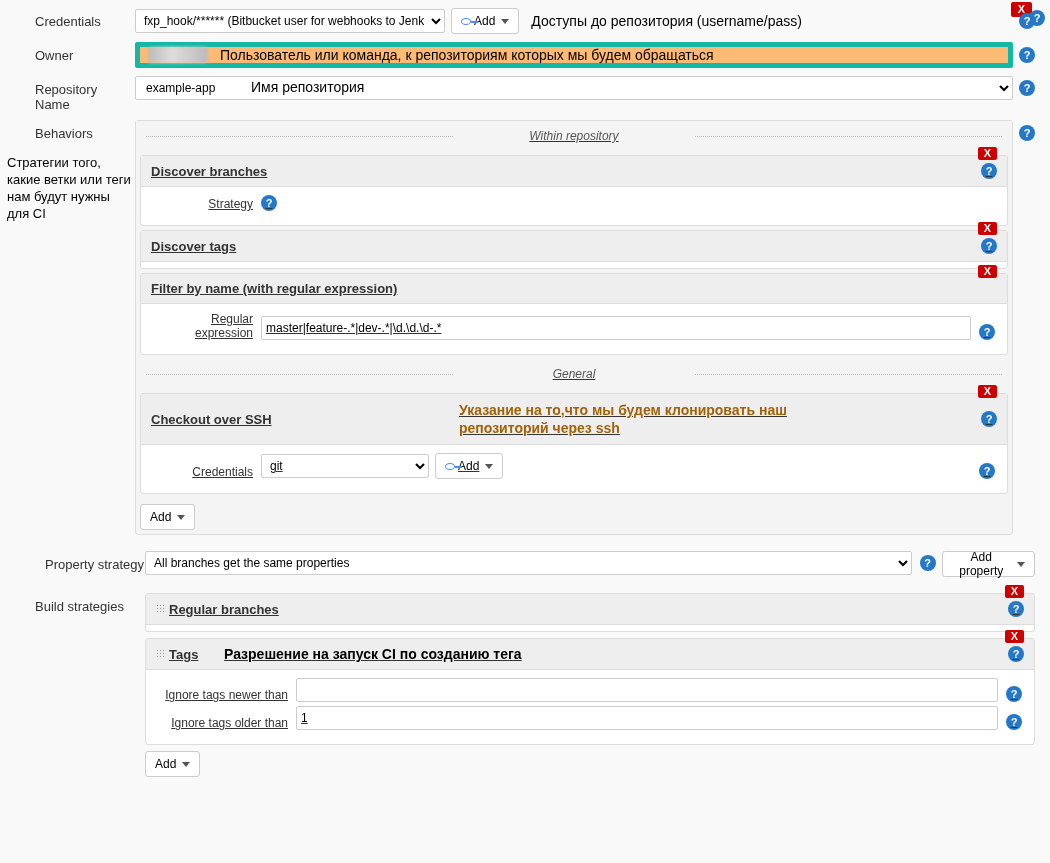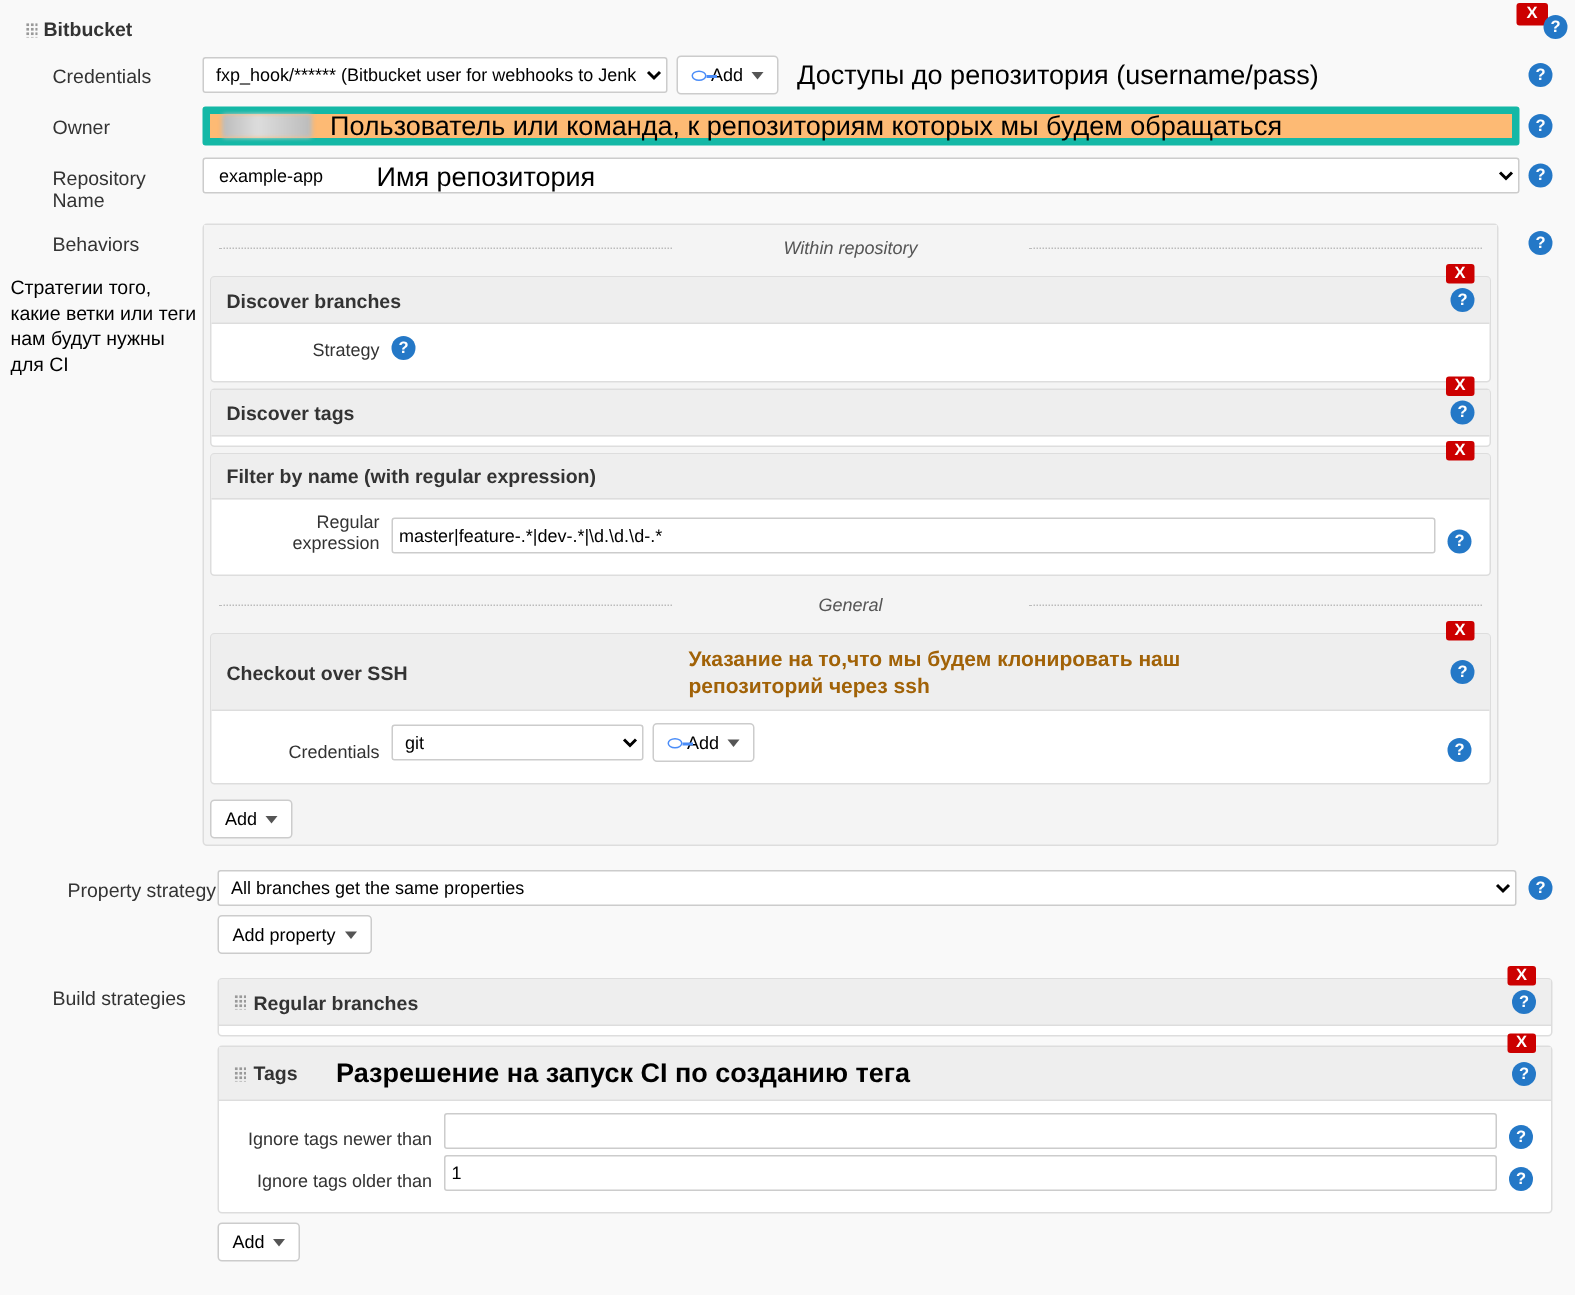--- a/index.html
+++ b/index.html
@@ -120,21 +120,21 @@
   .key-icon::after{
     content:'';position:absolute;left:9px;top:2px;width:7px;height:2px;background:#4b8df8;
   }
   .caret {
     display:inline-block;width:0;height:0;
     border-left:4px solid transparent;border-right:4px solid transparent;
     border-top:5px solid #555;
     margin-left:3px;
   }
   .annot {
-    font-size: 18px;
+    font-size: 14px;
     color: #000;
     margin-left: 6px;
   }
   .behaviors-side {
     width:130px;
     padding-left:30px;
     padding-top:6px;
     font-size:13px;
     flex-shrink:0;
   }
@@ -228,43 +228,39 @@
     display:inline-block;
     width:60px;height:16px;
     background: linear-gradient(90deg,#bbb 0%, #ddd 40%, #bbb 100%);
     filter: blur(1.5px);
     border-radius:2px;
     margin-left:4px;margin-right:6px;
     flex-shrink:0;
   }
   .hr { height:8px; }
   .flex1{flex:1;}
-  .cblock{display:flex;gap:16px;align-items:flex-start;flex:1;}
+  .cblock{display:flex;gap:2px;align-items:flex-start;flex:1;text-decoration:underline;}
   .annot-side{
     max-width:360px;
     font-size:14px;
     line-height:1.3;
     color:#a16207;
     margin-left:8px;
   }
 </style>
 </head>
 <body>
 
 <div class="page">
 
   <div class="top-close">
     <span>X</span>
   </div>
   <span class="help top-help">?</span>
 
-  <div class="section-title">
-    <span class="grip"></span>
-    <span>Bitbucket</span>
-  </div>
 
   <div class="row">
     <div class="label-col">Credentials</div>
     <div class="content-col">
       <select class="select-cred">
         <option>fxp_hook/****** (Bitbucket user for webhooks to Jenkins)</option>
       </select>
       <button class="btn">
         <span class="key-icon"></span>
         <span>Add</span>
@@ -394,21 +390,21 @@
       <div style="width:20px;padding-top:4px;padding-left:4px;">
         <span class="help">?</span>
       </div>
     </div>
   </div>
 
   <div class="hr"></div>
 
   <div class="row">
     <div class="label-col" style="width:140px;padding-left:40px;">Property strategy</div>
-    <div class="content-col" style="flex-direction:column;align-items:flex-start;gap:6px;">
+    <div class="content-col" style="flex-direction:row;align-items:flex-start;gap:6px;">
       <div style="display:flex;width:100%;align-items:center;gap:8px;">
         <select class="select-full">
           <option>All branches get the same properties</option>
         </select>
         <span class="help">?</span>
       </div>
       <button class="btn">
         <span>Add property</span>
         <span class="caret"></span>
       </button>

